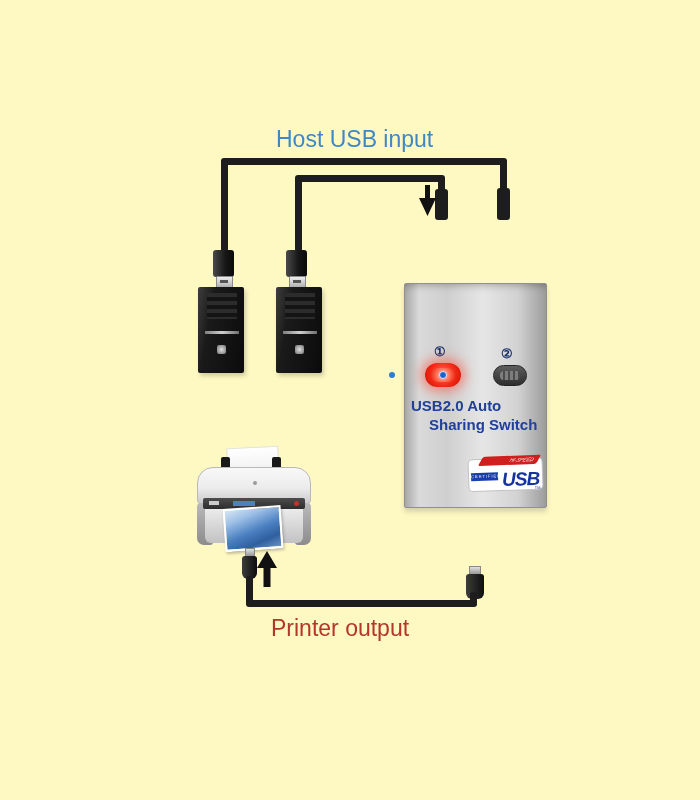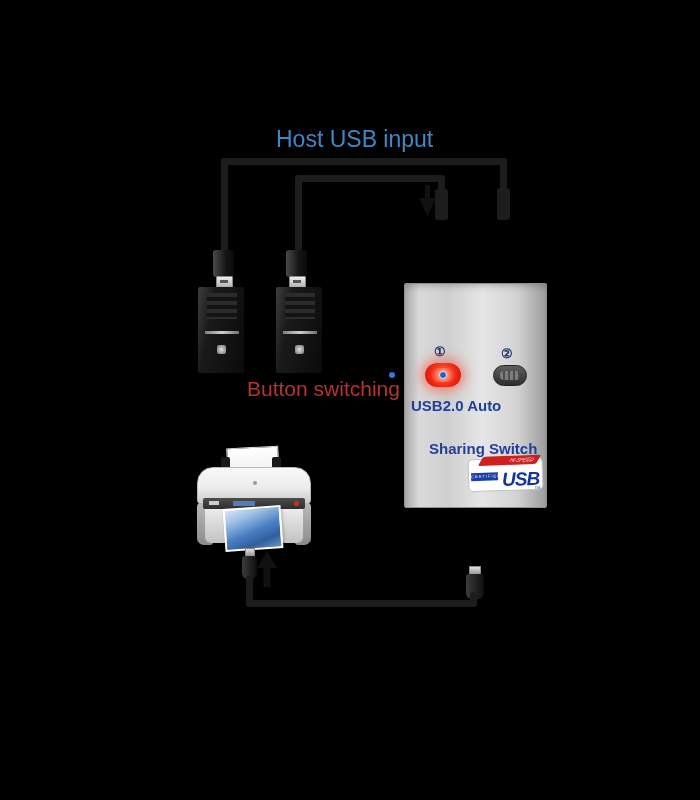--- a/index.html
+++ b/index.html
@@ -1,16 +1,16 @@
 <!DOCTYPE html>
 <html><head>
 <meta charset="utf-8">
 <style>
   html,body{margin:0;padding:0;background:#fff;}
-  .canvas{position:relative;width:700px;height:800px;background:#000000;overflow:hidden;
+  .canvas{position:relative;width:700px;height:800px;background:#fef9c3;overflow:hidden;
           font-family:"Liberation Sans",sans-serif;}
 
   
   .lbl{position:absolute;white-space:nowrap;}
   .lbl-host{left:276px;top:126px;font-size:23px;color:#3f88c5;}
   .lbl-switching{left:247px;top:377px;font-size:21px;color:#b5342c;}
   .lbl-printer{left:271px;top:615px;font-size:23px;color:#b5342c;}
   .pointer-dot{position:absolute;left:389px;top:372px;width:6px;height:6px;border-radius:50%;background:#2e7cd6;}
 
   
@@ -88,21 +88,21 @@
   .btn-red .inner{position:absolute;left:6px;top:5px;width:24px;height:14px;border-radius:7px;
          background:radial-gradient(circle at 50% 50%,#ffd3c8 0%,#ff6347 55%,#e31c0e 100%);}
   .btn-red .dot{position:absolute;left:14px;top:8px;width:8px;height:8px;border-radius:50%;
          background:#1e63c8;border:1px solid #d9e7ff;box-sizing:border-box;}
   .btn-dark{position:absolute;left:88px;top:81px;width:34px;height:21px;border-radius:11px;
          background:linear-gradient(#5e5e5e,#2e2e2e);border:1px solid #242424;box-sizing:border-box;}
   .btn-dark .inner{position:absolute;left:6px;top:5px;width:20px;height:9px;border-radius:4px;
          background:repeating-linear-gradient(to right,#7d7d7d 0 3px,#4c4c4c 3px 5px);}
   .title{position:absolute;font-size:15px;font-weight:bold;color:#20409c;white-space:nowrap;}
   .title1{left:6px;top:113px;}
-  .title2{left:24px;top:132px;margin-top:24px;}
+  .title2{left:24px;top:132px;}
 
   .usblogo{position:absolute;left:63px;top:174px;width:73px;height:31px;background:#fff;
          border:1px solid #c2c2c2;border-radius:5px;transform:rotate(-2deg);}
   .usblogo .swoosh{position:absolute;left:12px;top:-3px;width:58px;height:9px;background:#cf1f1f;
          transform:skewX(-32deg);border-radius:2px;color:#fff;font-size:5px;font-style:italic;
          text-align:right;line-height:9px;padding-right:5px;box-sizing:border-box;}
   .usblogo .cert{position:absolute;left:2px;top:13px;width:27px;height:8px;background:#1b3faa;
          color:#fff;font-size:4px;line-height:8px;text-align:center;letter-spacing:1px;}
   .usblogo .usbtxt{position:absolute;right:3px;bottom:1px;font-size:19px;font-weight:bold;font-style:italic;
          color:#16339e;line-height:1;letter-spacing:-1px;
@@ -153,22 +153,22 @@
          background:linear-gradient(#e0e0e0,#979797);border:1px solid #888;box-sizing:border-box;}
   .pplug-body{position:absolute;left:242px;top:556px;width:15px;height:23px;border-radius:3px 3px 6px 6px;
          background:linear-gradient(to right,#3c3c3c,#0d0d0d);}
 </style>
 </head>
 <body>
 
 <div class="canvas">
 
   <div class="lbl lbl-host">Host USB input</div>
-  <div class="lbl lbl-switching">Button switching</div>
   <div class="pointer-dot"></div>
+  <div class="lbl lbl-printer">Printer output</div>
 
   <div class="cable cab-a-h"></div>
   <div class="cable cab-a-v1"></div>
   <div class="cable cab-a-v2"></div>
   <div class="cable cab-a-plug"></div>
   <div class="cable cab-b-h"></div>
   <div class="cable cab-b-v1"></div>
   <div class="cable cab-b-v2"></div>
   <div class="cable cab-b-plug"></div>
 

